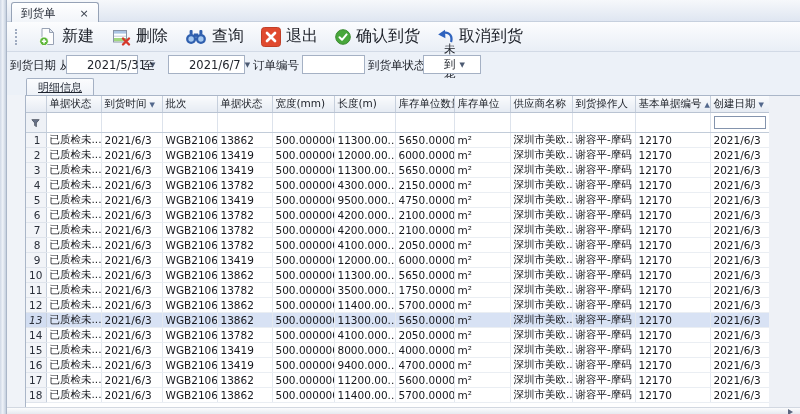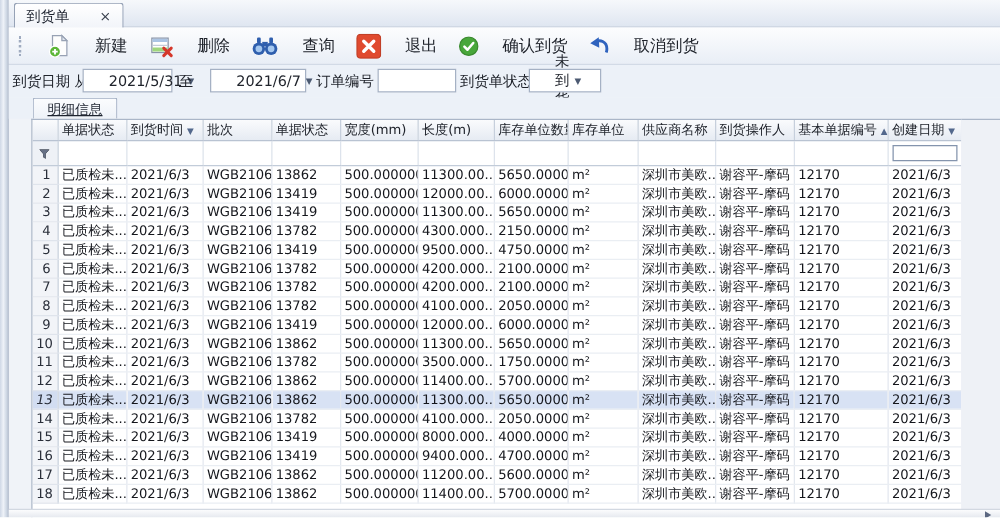--- a/index.html
+++ b/index.html
@@ -28,21 +28,21 @@
   }
   .tab-close{ font-size:11px; color:#39404d; line-height:1; cursor:default; }
   
   .toolbar{
     position:absolute; left:7px; top:22px; width:793px; height:30px;
     background:linear-gradient(#fcfdfe,#e9eef6);
     border-bottom:1px solid #d2dae6;
     display:flex; align-items:center; gap:17px; padding-left:8px;
   }
   .grip{ width:3px; height:16px; border-left:2px dotted #9fabc0; margin-right:2px; }
-  .tbtn{ display:flex; align-items:center; gap:19px; font-size:13px; color:#20242c; cursor:default; }
+  .tbtn{ display:flex; align-items:center; gap:5px; font-size:16px; color:#20242c; cursor:default; }
   .tbtn svg{ display:block; }
   
   .filterbar{
     position:absolute; left:7px; top:52px; width:793px; height:26px;
     background:#ecf1f8; font-size:11.5px; color:#20242c;
   }
   .filterbar .flabel{ position:absolute; top:6px; white-space:nowrap; }
   .combo,.textbox{
     position:absolute; top:3px; height:19px; background:#fff;
     border:1px solid #a5b1c4; display:flex; align-items:center;

